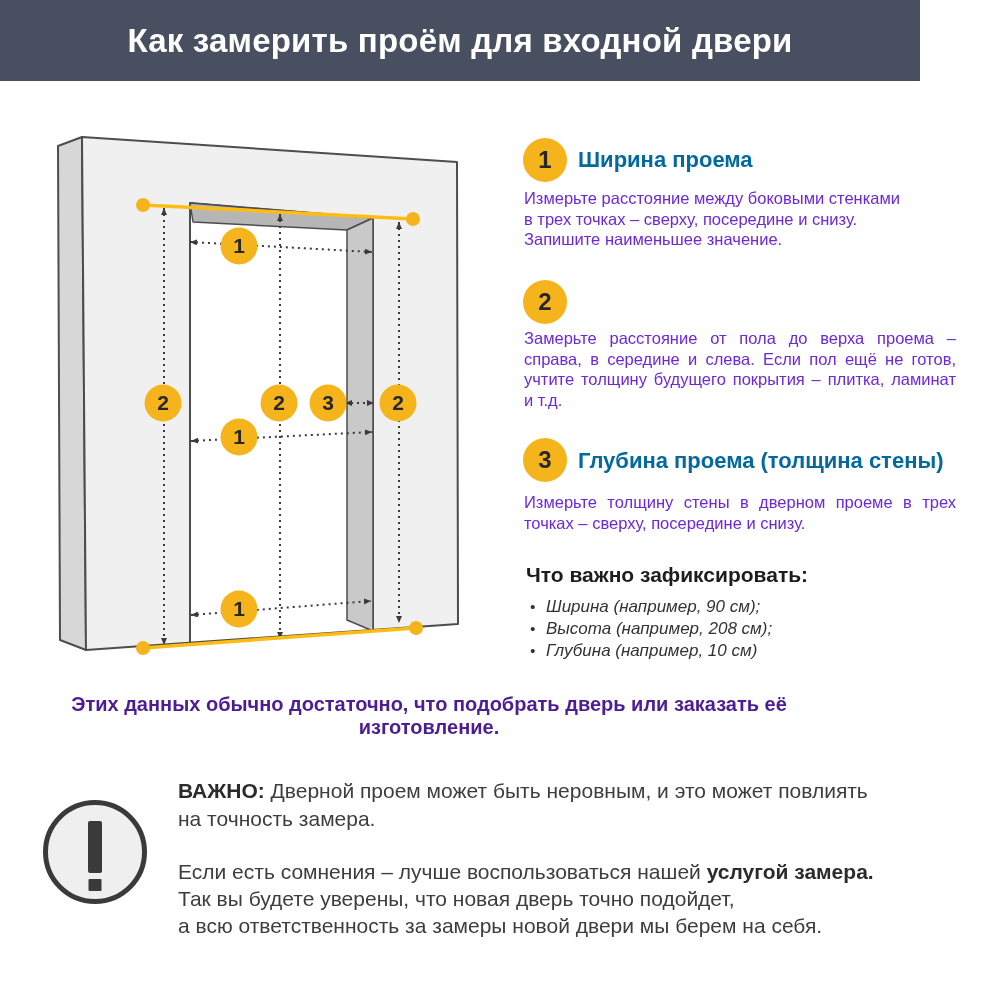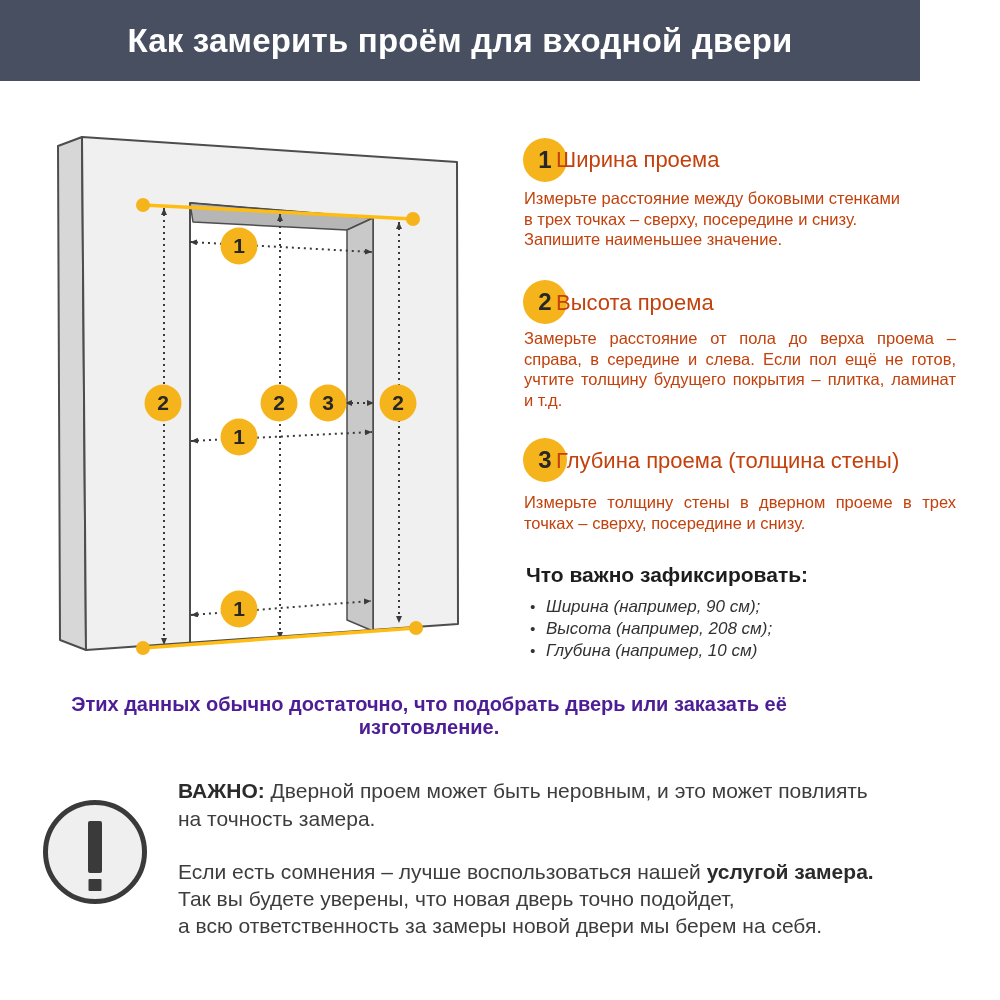--- a/index.html
+++ b/index.html
@@ -22,25 +22,25 @@
   
   .diagram-svg { position:absolute; left:30px; top:115px; }
 
   
   .step-badge {
     position:absolute; width:44px; height:44px; border-radius:50%;
     background:#F5B41B; color:#272727; font-size:24px; font-weight:700;
     display:flex; align-items:center; justify-content:center;
   }
   .step-title {
-    position:absolute; left:556px; font-size:22px; font-weight:400; color:#c2410c;
+    position:absolute; left:578px; font-size:22px; font-weight:700; color:#0369a1;
   }
   .step-body {
     position:absolute; left:524px; width:432px;
-    font-size:16.5px; line-height:20.5px; color:#c2410c;
+    font-size:16.5px; line-height:20.5px; color:#6d28d9;
   }
   .body-justify div { text-align:justify; text-align-last:justify; }
   .body-justify div:last-child { text-align-last:left; }
   .body-left div { text-align:left; }
 
   .check-title {
     position:absolute; left:526px; top:563px;
     font-size:21px; font-weight:700; color:#1d1d1d;
   }
   .check-list { position:absolute; left:528px; top:596px; }
@@ -168,21 +168,20 @@
   <div class="step-title" style="top:147px;">Ширина проема</div>
   <div class="step-body body-left" style="top:188px;">
       <div>Измерьте расстояние между боковыми стенками</div>
       <div>в трех точках – сверху, посередине и снизу.</div>
       <div>Запишите наименьшее значение.</div>
     </div>
 
   <div class="step-badge" style="left:523px; top:280px;">
     <span>2</span>
   </div>
-  <div class="step-title" style="top:290px;">Высота проема</div>
   <div class="step-body body-justify" style="top:328px;">
       <div>Замерьте расстояние от пола до верха проема –</div>
       <div>справа, в середине и слева. Если пол ещё не готов,</div>
       <div>учтите толщину будущего покрытия – плитка, ламинат</div>
       <div>и т.д.</div>
     </div>
 
   <div class="step-badge" style="left:523px; top:438px;">
     <span>3</span>
   </div>

